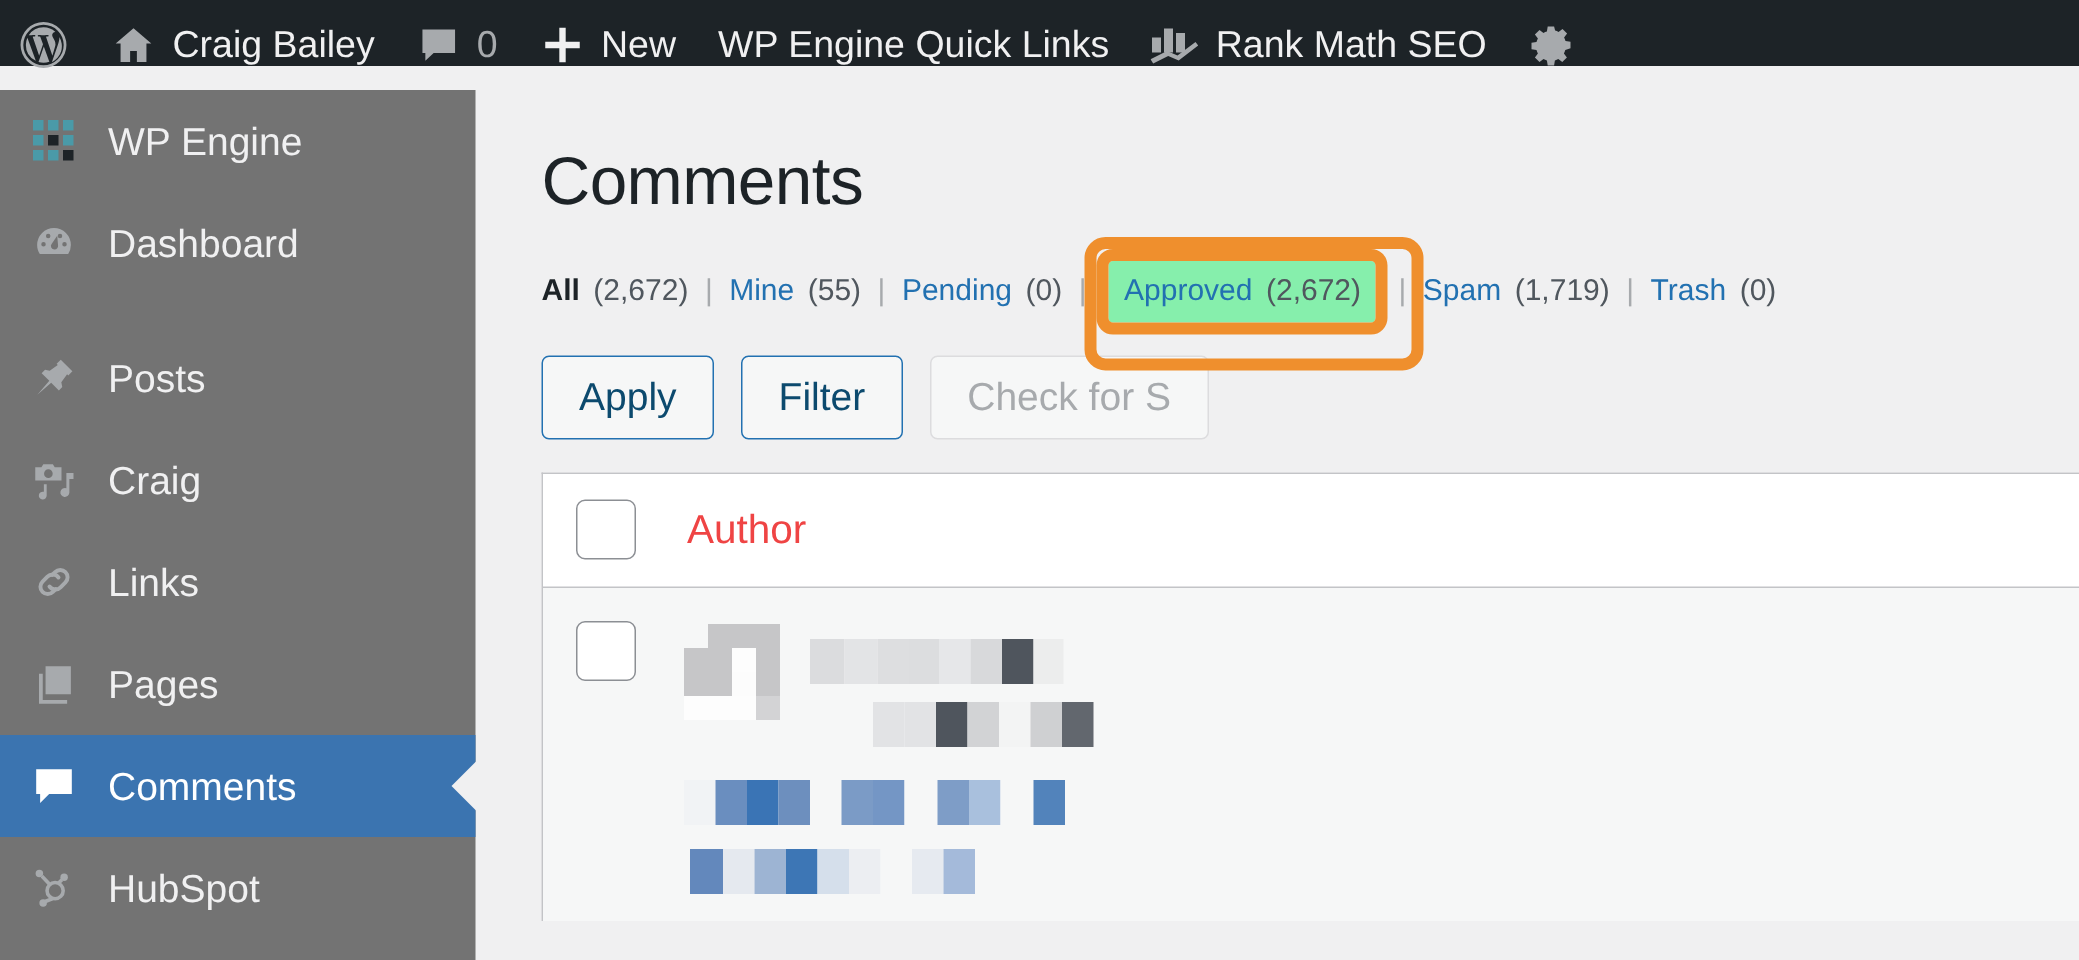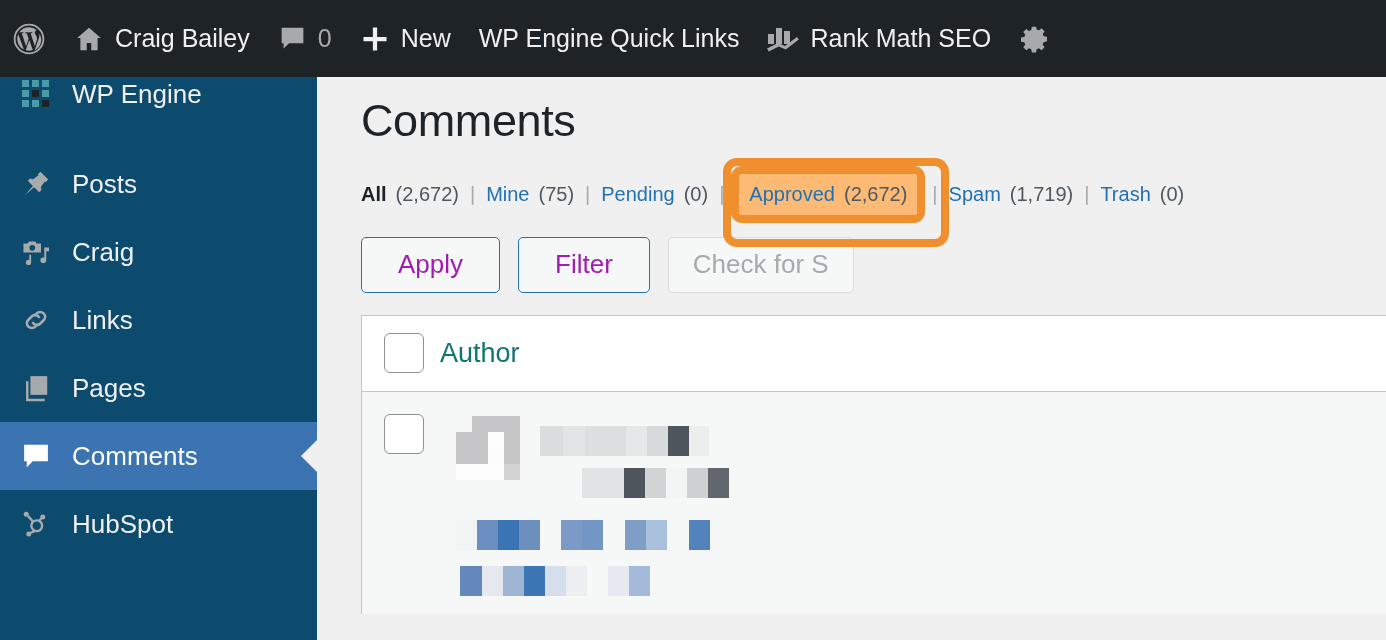--- a/index.html
+++ b/index.html
@@ -7,42 +7,42 @@
     width: 1386px; height: 640px;
     overflow: hidden;
     background: #f0f0f1;
     font-family: "Liberation Sans", sans-serif;
     -webkit-font-smoothing: antialiased;
   }
 
   
   #adminbar {
     position: absolute; top: 0; left: 0;
-    width: 1386px; height: 77px;
+    width: 1386px; height: 44px;
     background: #1d2327;
-    display: flex; align-items: center;
+    display: flex; 
     color: #f0f0f1;
     z-index: 50;
   }
   .ab-item {
     display: flex; align-items: center; gap: 11px;
     height: 60px; padding: 0 14px;
     font-size: 25px; color: #f0f0f1;
     white-space: nowrap; cursor: pointer;
   }
   .ab-item:first-child { padding-left: 12px; }
   .ab-ico { display: inline-flex; align-items: center; justify-content: center; }
   .ab-ico svg { display: block; }
   .ab-count { color: #a7aaad; font-size: 25px; }
 
   
   #sidebar {
     position: absolute; top: 60px; left: 0;
     width: 317px; height: 580px;
-    background: #0c4a6e;
+    background: #737373;
     z-index: 40;
   }
   .menu-item {
     position: relative;
     display: flex; align-items: center; gap: 18px;
     height: 68px; padding-left: 18px;
     color: #f0f0f1; font-size: 26px;
     cursor: pointer; line-height: 1;
   }
   .menu-item .mi-ico {
@@ -89,21 +89,21 @@
   .ss-link.current { color: #1d2327; font-weight: bold; }
   .ss-count { color: #50575e; }
   .ss-sep { color: #a7aaad; padding: 0 11px; }
   .ss-unit { display: inline-flex; align-items: baseline; gap: 9px; }
 
   
   #approved-wrap {
     position: relative;
     display: inline-flex; align-items: baseline; gap: 9px;
     padding: 9px 10px;
-    background: #fdba74;
+    background: #86efac;
     outline: 8px solid #ef8f2d;
     outline-offset: 0;
     border-radius: 3px;
     margin: 0 4px;
   }
   #approved-wrap::before {
     content: "";
     position: absolute; left: -16px; top: -16px;
     width: calc(100% + 32px); height: calc(100% + 32px);
     border: 8px solid #ef8f2d;
@@ -130,23 +130,23 @@
     padding: 0 18px 0 22px;
     gap: 26px;
     color: #2c3338;
   }
   .select-ctl .chev {
     width: 22px; height: 14px; flex: 0 0 22px;
     display: block;
   }
   .btn-secondary {
     border: 1px solid #2271b1;
-    color: #a21caf;
+    color: #0c4a6e;
     background: #f6f7f7;
-    padding: 0 36px;
+    padding: 0 24px;
   }
   .btn-disabled {
     border: 1px solid #dcdcde;
     color: #a7aaad;
     background: #f6f7f7;
     padding: 0 24px;
     cursor: default;
   }
 
   
@@ -171,22 +171,22 @@
     min-height: 222px;
   }
   .cb {
     width: 40px; height: 40px; flex: 0 0 40px;
     border: 1px solid #8c8f94;
     border-radius: 6px;
     background: #fff;
     cursor: pointer;
   }
   .col-author-head {
-    margin-left: 16px;
-    font-size: 27px; color: #0f766e; cursor: pointer;
+    margin-left: 34px;
+    font-size: 27px; color: #ef4444; cursor: pointer;
   }
   .row-body { margin-left: 32px; padding-top: 2px; }
 
   
   .px-line { display: flex; align-items: center; }
   .px { display: block; height: 30px; }
   .avatar-px {
     display: grid;
     grid-template-columns: repeat(4, 16px);
     grid-template-rows: repeat(4, 16px);
@@ -274,20 +274,28 @@
           <rect x="11" y="11" width="7" height="7" fill="#1d2327"></rect>
           <rect x="21" y="11" width="7" height="7"></rect>
         <rect x="1" y="21" width="7" height="7"></rect>
           <rect x="11" y="21" width="7" height="7"></rect>
           <rect x="21" y="21" width="7" height="7" fill="#1d2327"></rect>
       </svg>
     </span>
     <span>WP Engine</span>
   </div>
 
+  <div class="menu-item">
+    <span class="mi-ico">
+      <svg width="30" height="30" viewBox="0 0 24 24" fill="#a7aaad">
+        <path d="M12 4a9 9 0 0 0-9 9c0 1.8.53 3.47 1.44 4.87h15.12A8.95 8.95 0 0 0 21 13a9 9 0 0 0-9-9zm-5.6 9.9a1.2 1.2 0 1 1 0-2.4 1.2 1.2 0 0 1 0 2.4zM8.9 9.4a1.2 1.2 0 1 1 0-2.4 1.2 1.2 0 0 1 0 2.4zm6.3 0a1.2 1.2 0 1 1 0-2.4 1.2 1.2 0 0 1 0 2.4zm2.4 4.5a1.2 1.2 0 1 1 0-2.4 1.2 1.2 0 0 1 0 2.4zm-5.35 1.6a1.9 1.9 0 0 1-1.44-3.14l2.9-4.2.45 5.08a1.9 1.9 0 0 1-1.91 2.26z"></path>
+      </svg>
+    </span>
+    <span>Dashboard</span>
+  </div>
 
   <div class="menu-sep"></div>
 
   <div class="menu-item">
     <span class="mi-ico">
       <svg width="30" height="30" viewBox="0 0 24 24" fill="#a7aaad">
         <path d="M15.6 2.2 13.4 4.4l.6.6-4.3 3.1-2.5-.5L5.4 9.4l4.1 4.1-6.4 7.4 7.4-6.4 4.1 4.1 1.8-1.8-.5-2.5 3.1-4.3.6.6 2.2-2.2z"></path>
       </svg>
     </span>
     <span>Posts</span>
@@ -354,21 +362,21 @@
   <div id="subsubsub">
 
     <span class="ss-unit">
       <span class="ss-link current">All</span>
       <span class="ss-count">(2,672)</span>
     </span>
     <span class="ss-sep">|</span>
 
     <span class="ss-unit">
       <span class="ss-link">Mine</span>
-      <span class="ss-count">(75)</span>
+      <span class="ss-count">(55)</span>
     </span>
     <span class="ss-sep">|</span>
 
     <span class="ss-unit">
       <span class="ss-link">Pending</span>
       <span class="ss-count">(0)</span>
     </span>
     <span class="ss-sep">|</span>
 
     <span id="approved-wrap">

